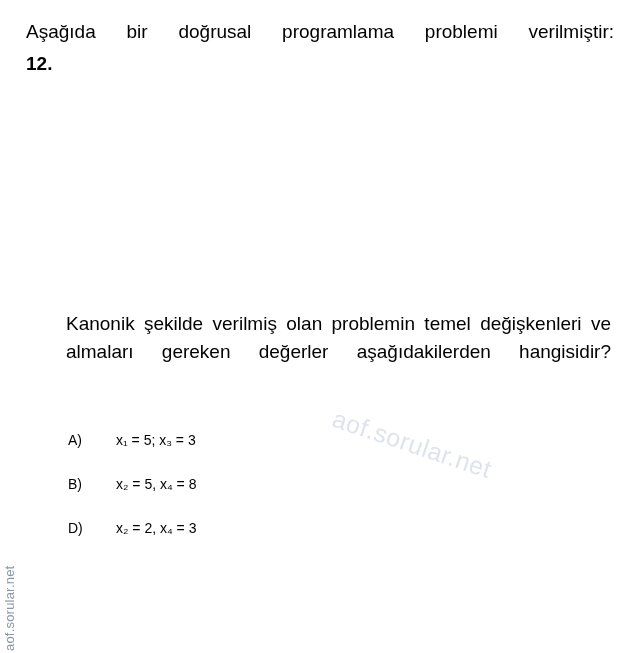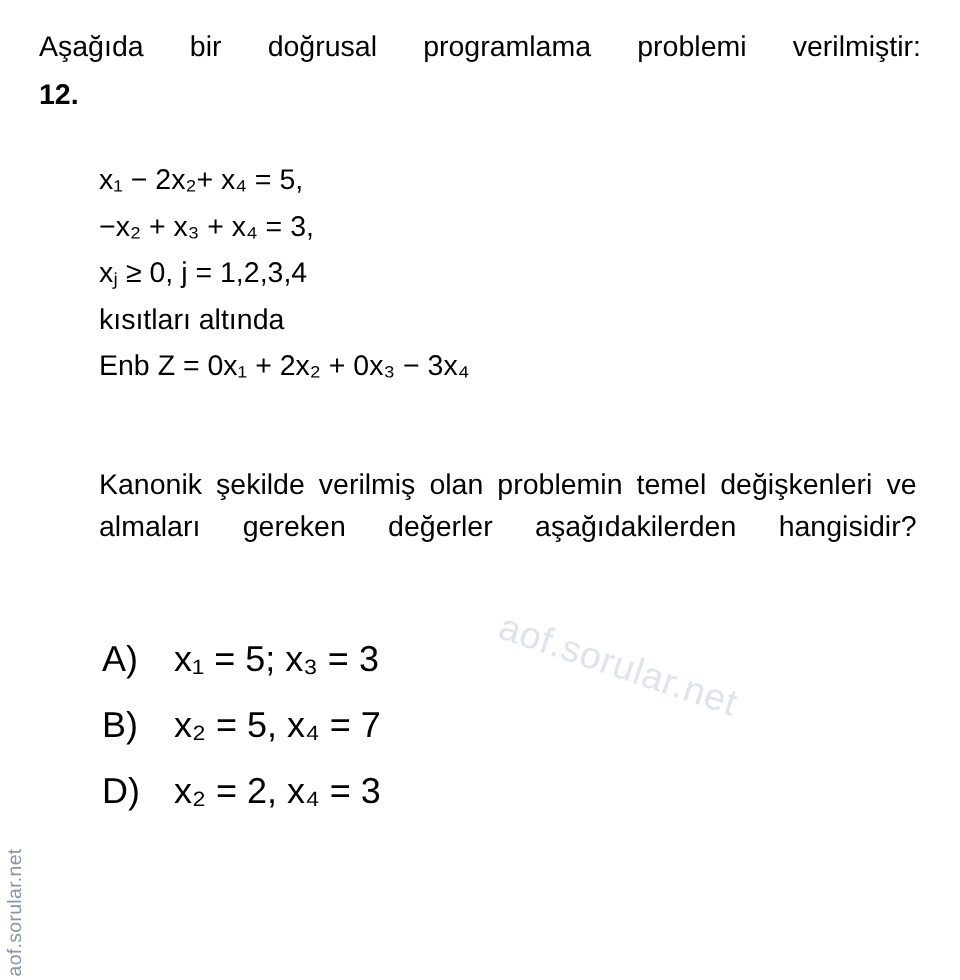--- a/index.html
+++ b/index.html
@@ -117,21 +117,21 @@
   .options {
     position: absolute;
     left: 68px;
     top: 424px;
     width: 420px;
   }
   .option {
     position: relative;
     height: 44px;
     line-height: 32px;
-    font-size: 24px;
+    font-size: 14px;
     white-space: nowrap;
   }
   .option-letter {
     display: inline-block;
     width: 48px;
   }
   .option-text {
     display: inline-block;
   }
 </style>
@@ -140,36 +140,29 @@
 
 <div id="page">
 
   <div class="wm-diagonal">aof.sorular.net</div>
 
   <div class="stem">
     <span class="stem-num">12.</span>
     <div class="stem-text">Aşağıda bir doğrusal programlama problemi verilmiştir:</div>
   </div>
 
-  <div class="math-block">
-    <div class="math-line">x₁ − 2x₂+ x₄ = 5,</div>
-    <div class="math-line">−x₂ + x₃ + x₄ = 3,</div>
-    <div class="math-line">xⱼ ≥ 0, j = 1,2,3,4</div>
-    <div class="math-line">kısıtları altında</div>
-    <div class="math-line">Enb Z = 0x₁ + 2x₂ + 0x₃ − 3x₄</div>
-  </div>
 
   <div class="prompt">Kanonik şekilde verilmiş olan problemin temel değişkenleri ve almaları gereken değerler aşağıdakilerden hangisidir?</div>
 
   <div class="options">
     <div class="option">
       <span class="option-letter">A)</span><span class="option-text">x₁ = 5; x₃  = 3</span>
     </div>
     <div class="option">
-      <span class="option-letter">B)</span><span class="option-text">x₂ = 5, x₄ = 7</span>
+      <span class="option-letter">B)</span><span class="option-text">x₂ = 5, x₄ = 8</span>
     </div>
     <div class="option">
       <span class="option-letter">D)</span><span class="option-text">x₂ = 2, x₄ = 3</span>
     </div>
   </div>
 
   <div class="wm-vertical">aof.sorular.net</div>
 
 </div>
 

